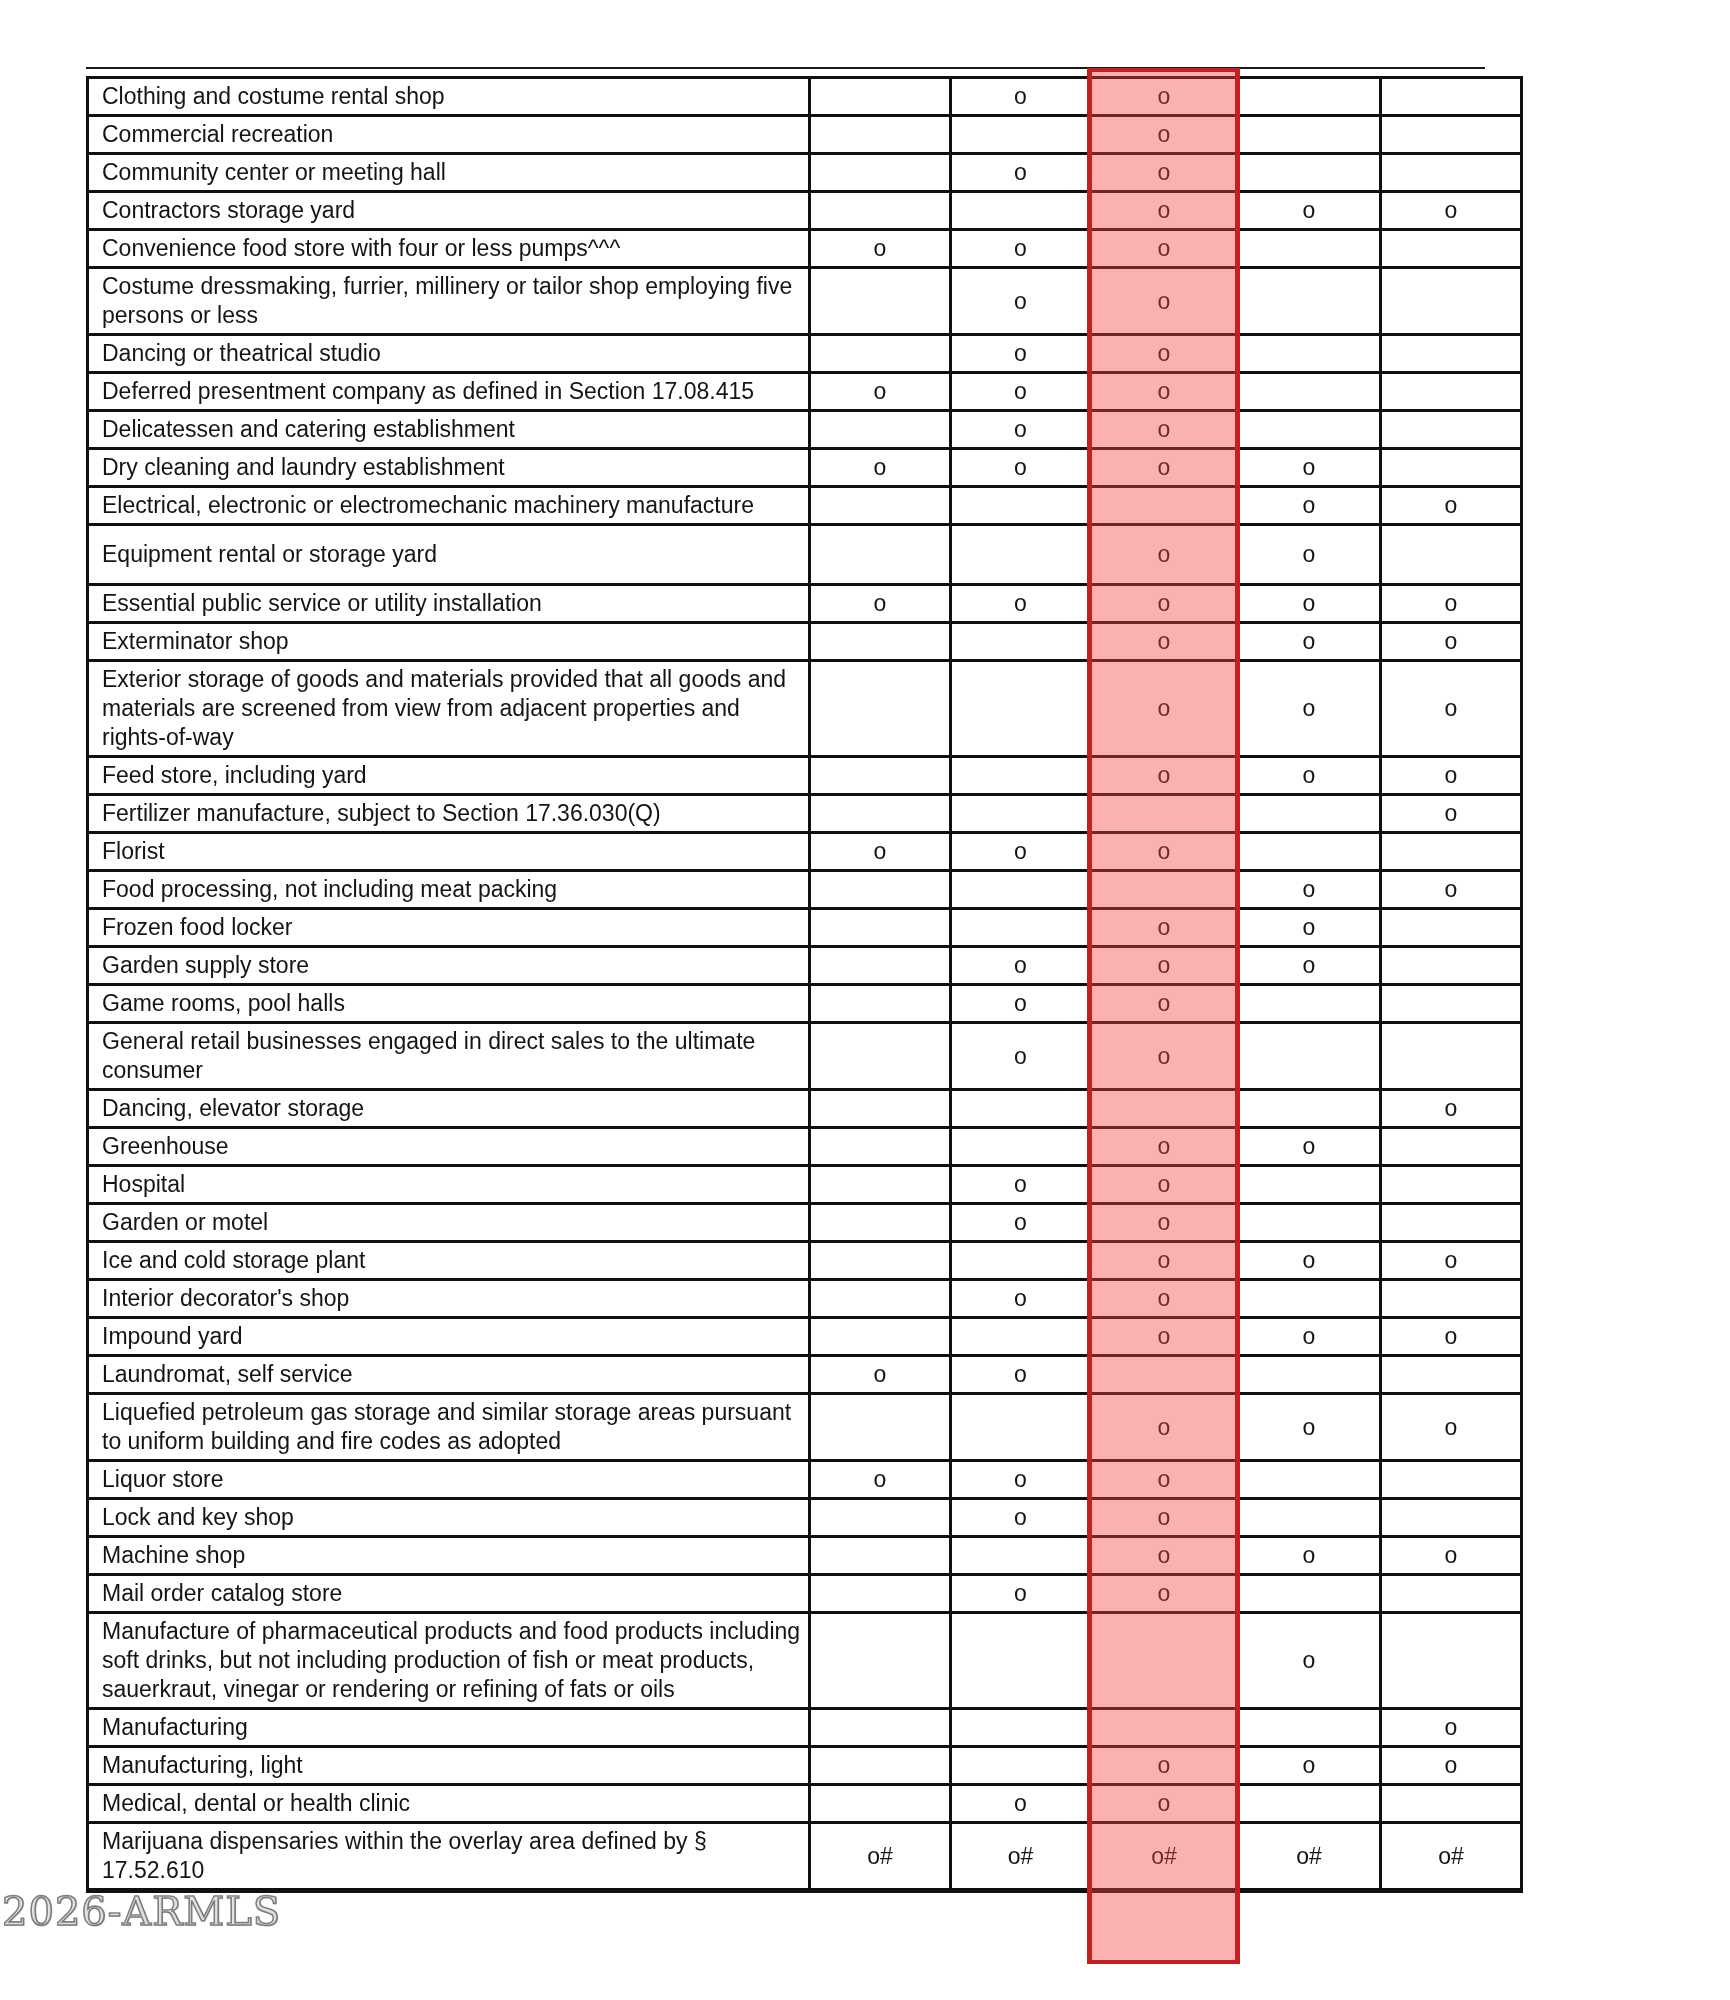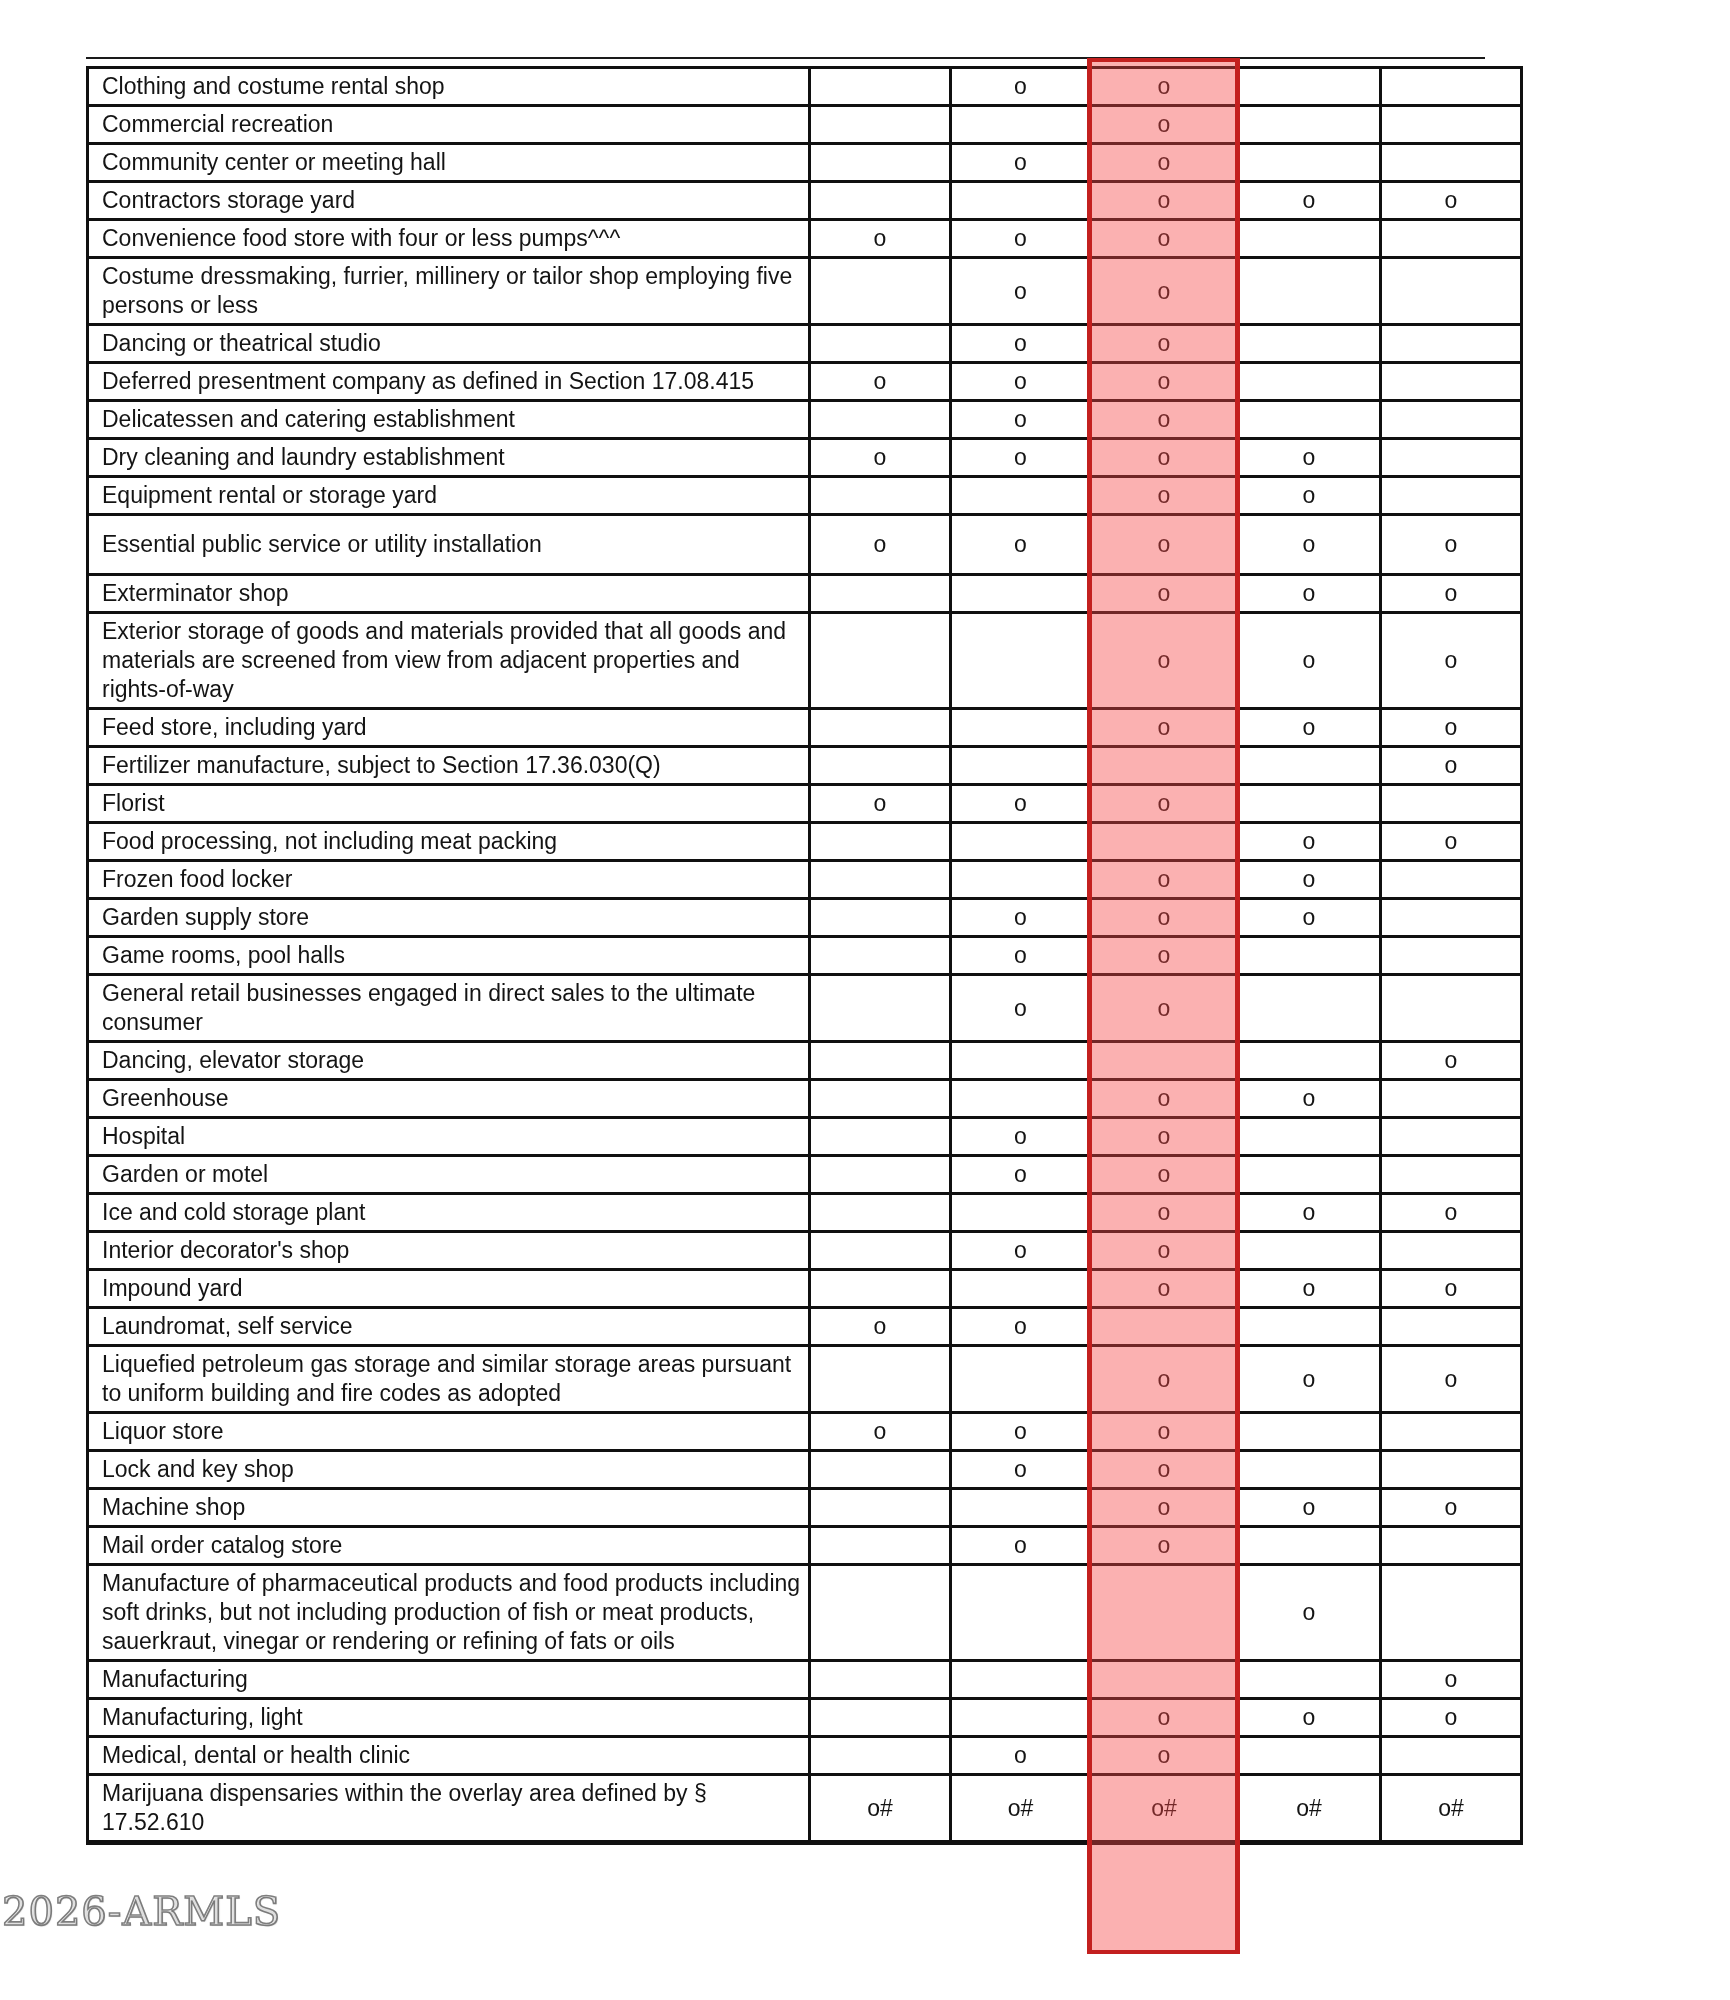--- a/index.html
+++ b/index.html
@@ -2,21 +2,21 @@
 <html><head>
 <meta charset="utf-8">
 <style>
   html,body{margin:0;padding:0;}
   body{
     width:1730px;height:2000px;position:relative;overflow:hidden;
     background:#ffffff;
     font-family:"Liberation Sans", sans-serif;
     color:#141414;
   }
-  .table-wrapper{position:absolute;left:86px;top:66px;width:1403px;}
+  .table-wrapper{position:absolute;left:86px;top:76px;width:1403px;}
   .pre-top-line{position:absolute;left:0;top:-9px;width:1399px;height:2px;background:#1a1a1a;}
   table.use-table{
     border-collapse:collapse;table-layout:fixed;width:1399px;
     background:#fff;
   }
   table.use-table td{
     border:3px solid #101010;
     font-size:23px;line-height:29px;
     vertical-align:middle;
     overflow:hidden;
@@ -125,20 +125,28 @@
   </tr>
         <tr>
     <td class="use-name">Dry cleaning and laundry establishment</td>
     <td class="mark m1">o</td>
     <td class="mark m2">o</td>
     <td class="mark m3">o</td>
     <td class="mark m4">o</td>
     <td class="mark m5"></td>
   </tr>
         <tr>
+    <td class="use-name">Electrical, electronic or electromechanic machinery manufacture</td>
+    <td class="mark m1"></td>
+    <td class="mark m2"></td>
+    <td class="mark m3"></td>
+    <td class="mark m4">o</td>
+    <td class="mark m5">o</td>
+  </tr>
+        <tr>
     <td class="use-name">Equipment rental or storage yard</td>
     <td class="mark m1"></td>
     <td class="mark m2"></td>
     <td class="mark m3">o</td>
     <td class="mark m4">o</td>
     <td class="mark m5"></td>
   </tr>
         <tr>
     <td class="use-name">Essential public service or utility installation</td>
     <td class="mark m1">o</td>

